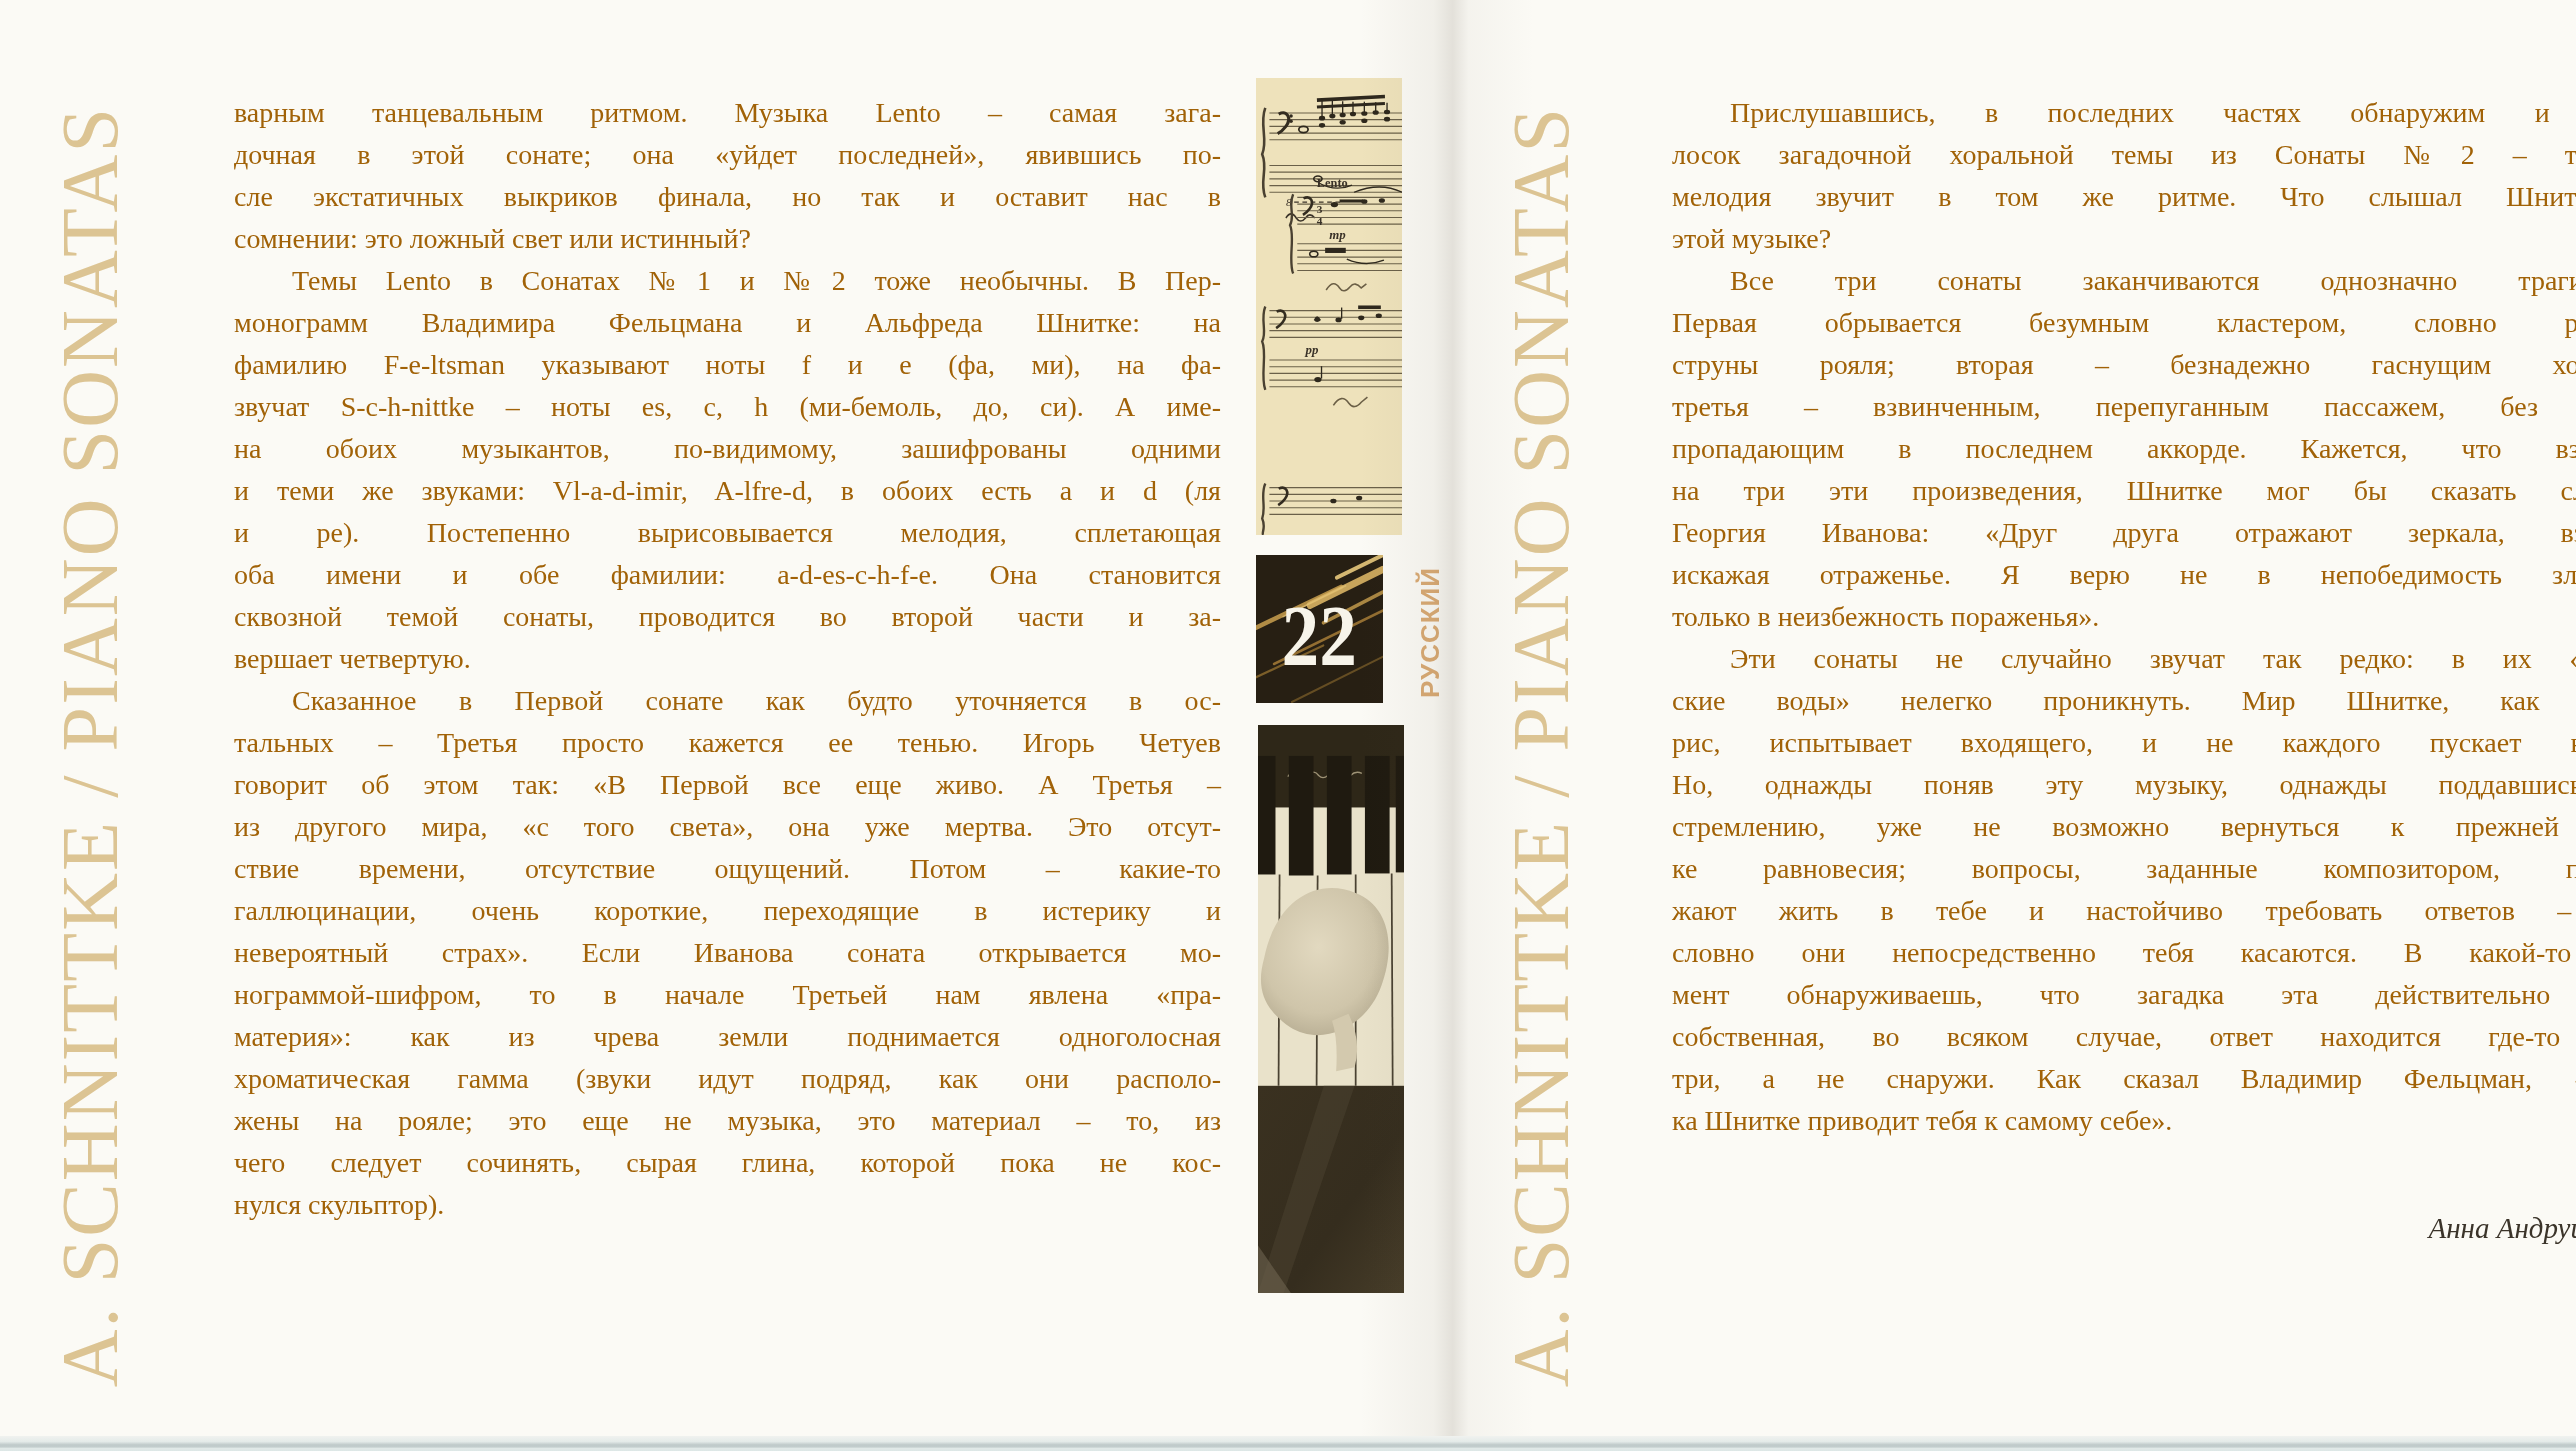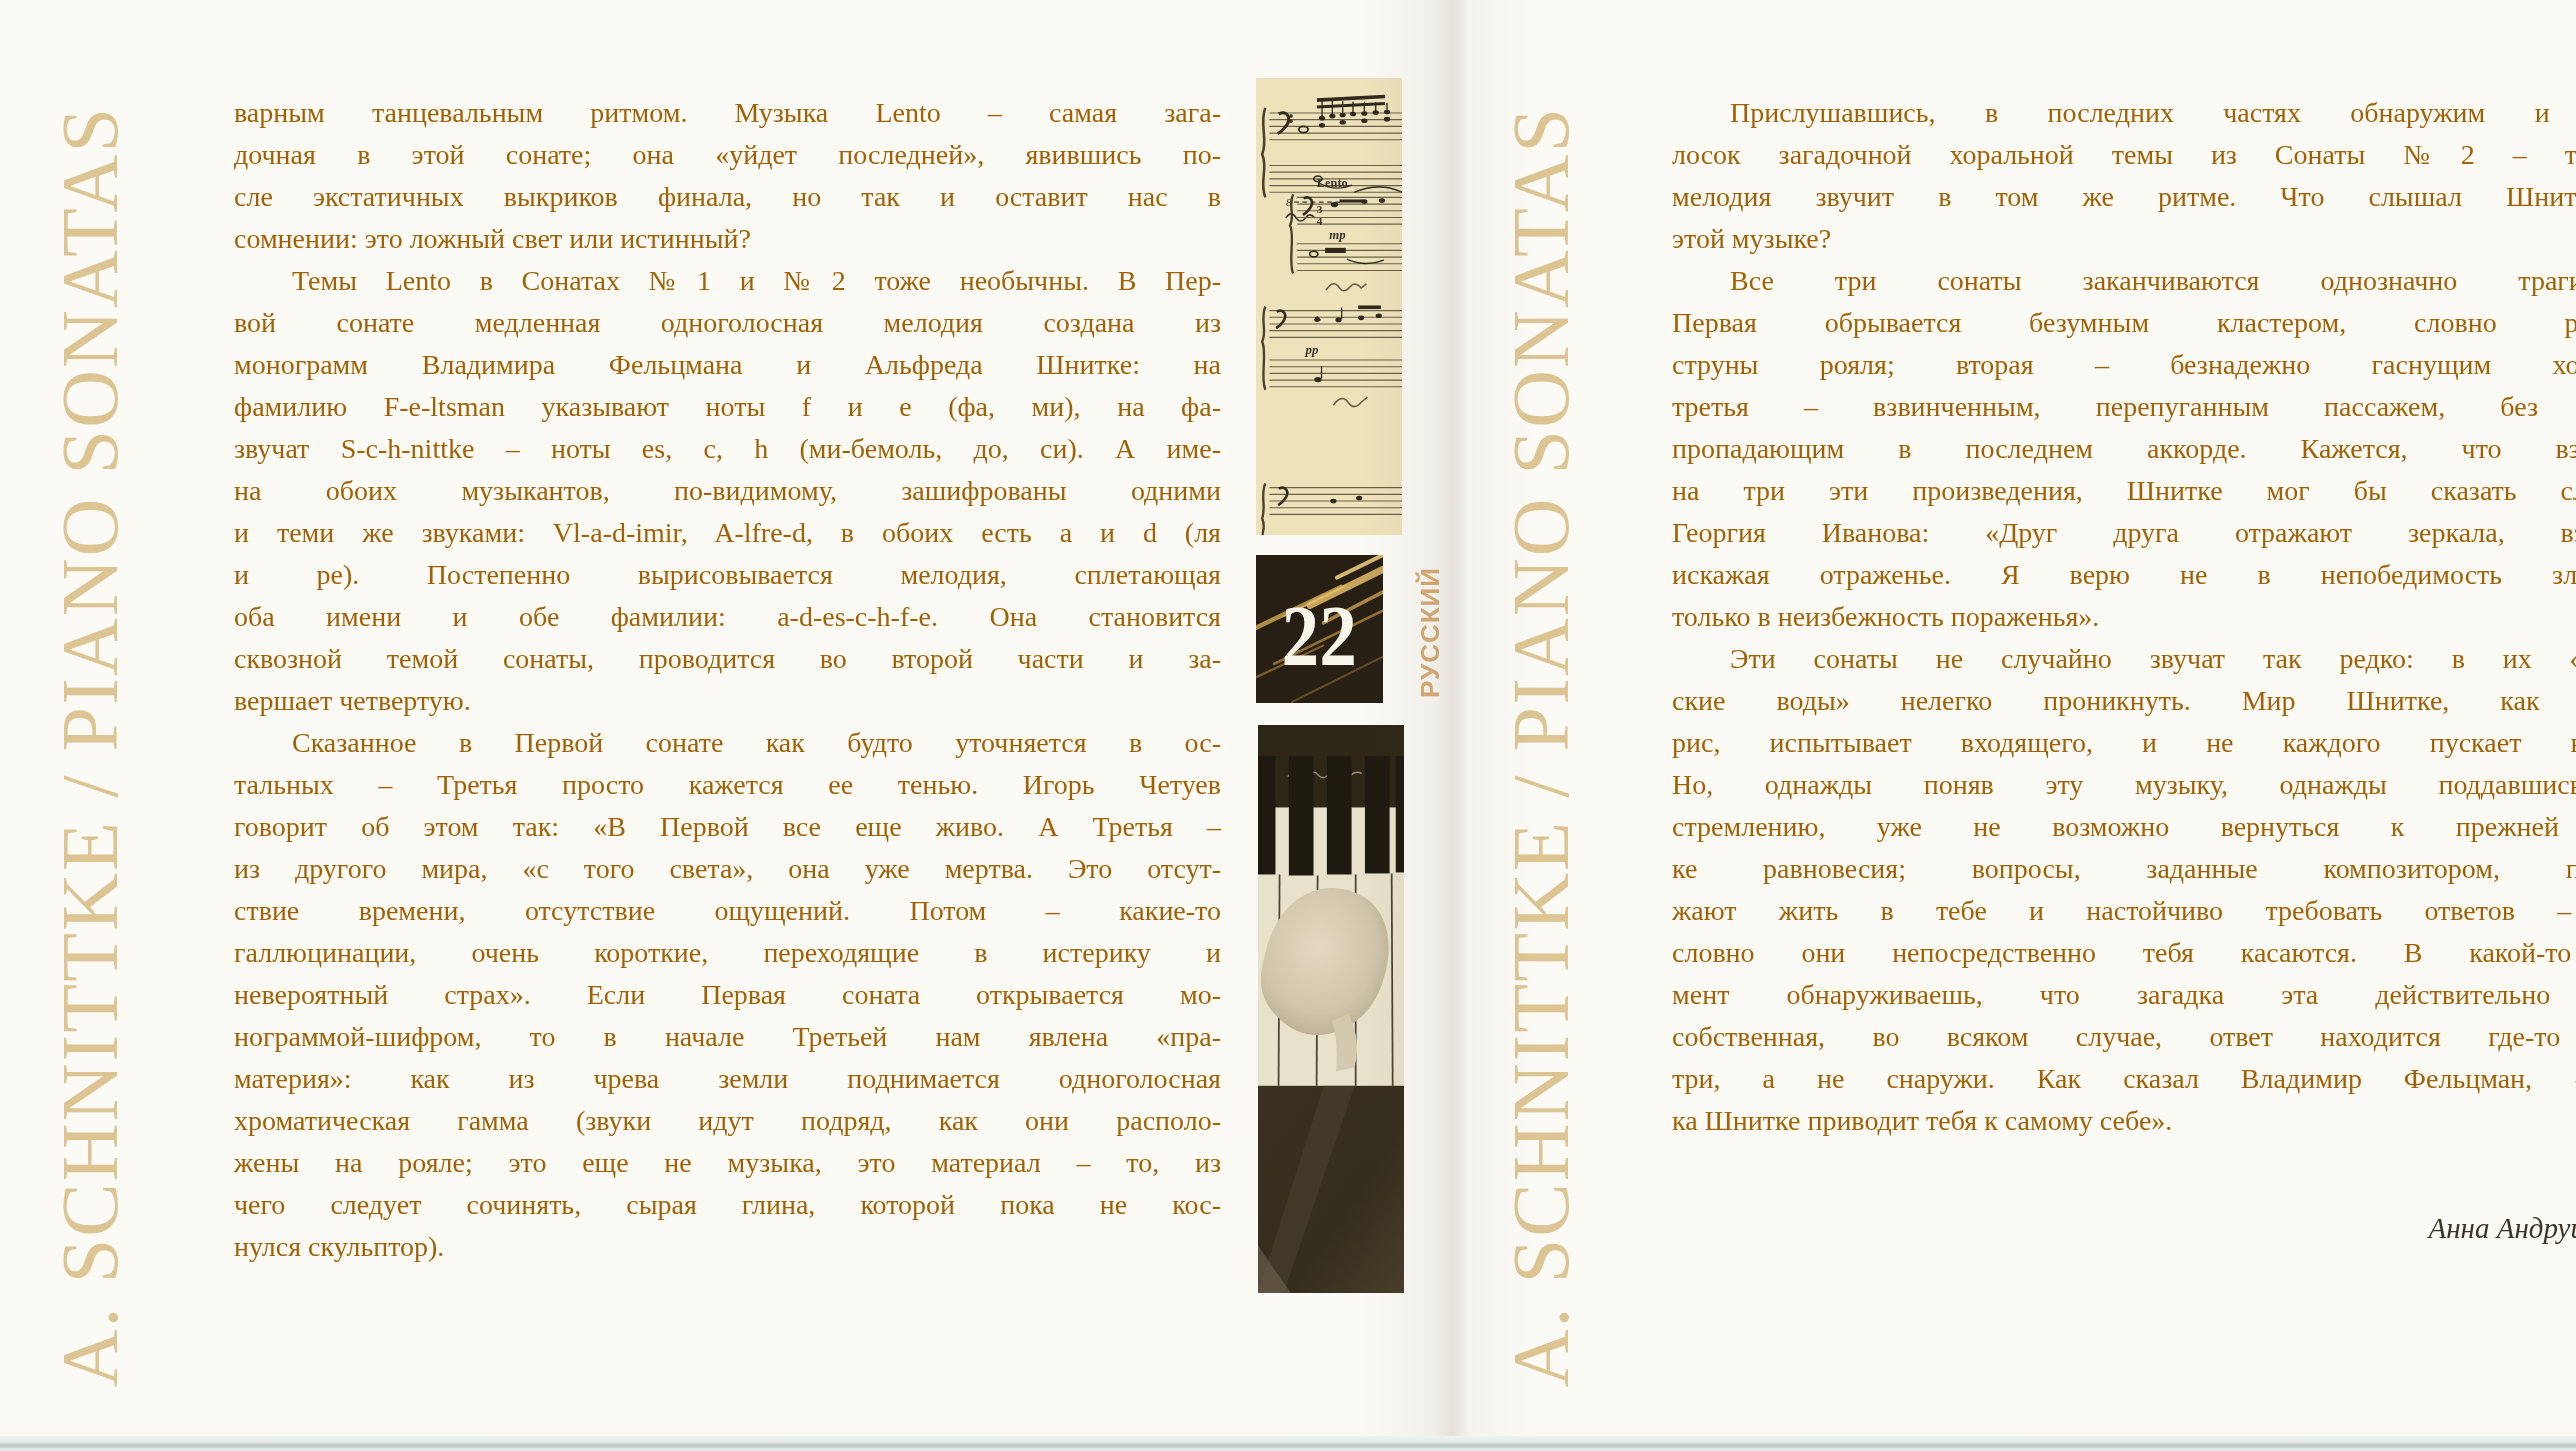--- a/index.html
+++ b/index.html
@@ -51,37 +51,36 @@
     <div class="sidebar sleft">
       <span class="vtext">A. SCHNITTKE / PIANO SONATAS</span>
     </div>
 
     <div class="textcol tleft">
         <div class="line">варным танцевальным ритмом. Музыка Lento – самая зага-</div>
         <div class="line">дочная в этой сонате; она «уйдет последней», явившись по-</div>
         <div class="line">сле экстатичных выкриков финала, но так и оставит нас в</div>
         <div class="line end">сомнении: это ложный свет или истинный?</div>
         <div class="line indent">Темы Lento в Сонатах №1 и №2 тоже необычны. В Пер-</div>
-        <div class="line">вой сонате медленная одноголосная мелодия создана из</div>
         <div class="line">монограмм Владимира Фельцмана и Альфреда Шнитке: на</div>
         <div class="line">фамилию F-e-ltsman указывают ноты f и e (фа, ми), на фа-</div>
         <div class="line">звучат S-c-h-nittke – ноты es, c, h (ми-бемоль, до, си). А име-</div>
         <div class="line">на обоих музыкантов, по-видимому, зашифрованы одними</div>
         <div class="line">и теми же звуками: Vl-a-d-imir, A-lfre-d, в обоих есть a и d (ля</div>
         <div class="line">и ре). Постепенно вырисовывается мелодия, сплетающая</div>
         <div class="line">оба имени и обе фамилии: a-d-es-c-h-f-e. Она становится</div>
         <div class="line">сквозной темой сонаты, проводится во второй части и за-</div>
         <div class="line end">вершает четвертую.</div>
         <div class="line indent">Сказанное в Первой сонате как будто уточняется в ос-</div>
         <div class="line">тальных – Третья просто кажется ее тенью. Игорь Четуев</div>
         <div class="line">говорит об этом так: «В Первой все еще живо. А Третья –</div>
         <div class="line">из другого мира, «с того света», она уже мертва. Это отсут-</div>
         <div class="line">ствие времени, отсутствие ощущений. Потом – какие-то</div>
         <div class="line">галлюцинации, очень короткие, переходящие в истерику и</div>
-        <div class="line">невероятный страх». Если Первая соната открывается мо-</div>
+        <div class="line">невероятный страх». Если Иванова соната открывается мо-</div>
         <div class="line">нограммой-шифром, то в начале Третьей нам явлена «пра-</div>
         <div class="line">материя»: как из чрева земли поднимается одноголосная</div>
         <div class="line">хроматическая гамма (звуки идут подряд, как они располо-</div>
         <div class="line">жены на рояле; это еще не музыка, это материал – то, из</div>
         <div class="line">чего следует сочинять, сырая глина, которой пока не кос-</div>
         <div class="line end">нулся скульптор).</div>
       </div>
 
     <figure id="score-left">
       <svg viewBox="0 0 283 888" preserveAspectRatio="none">

